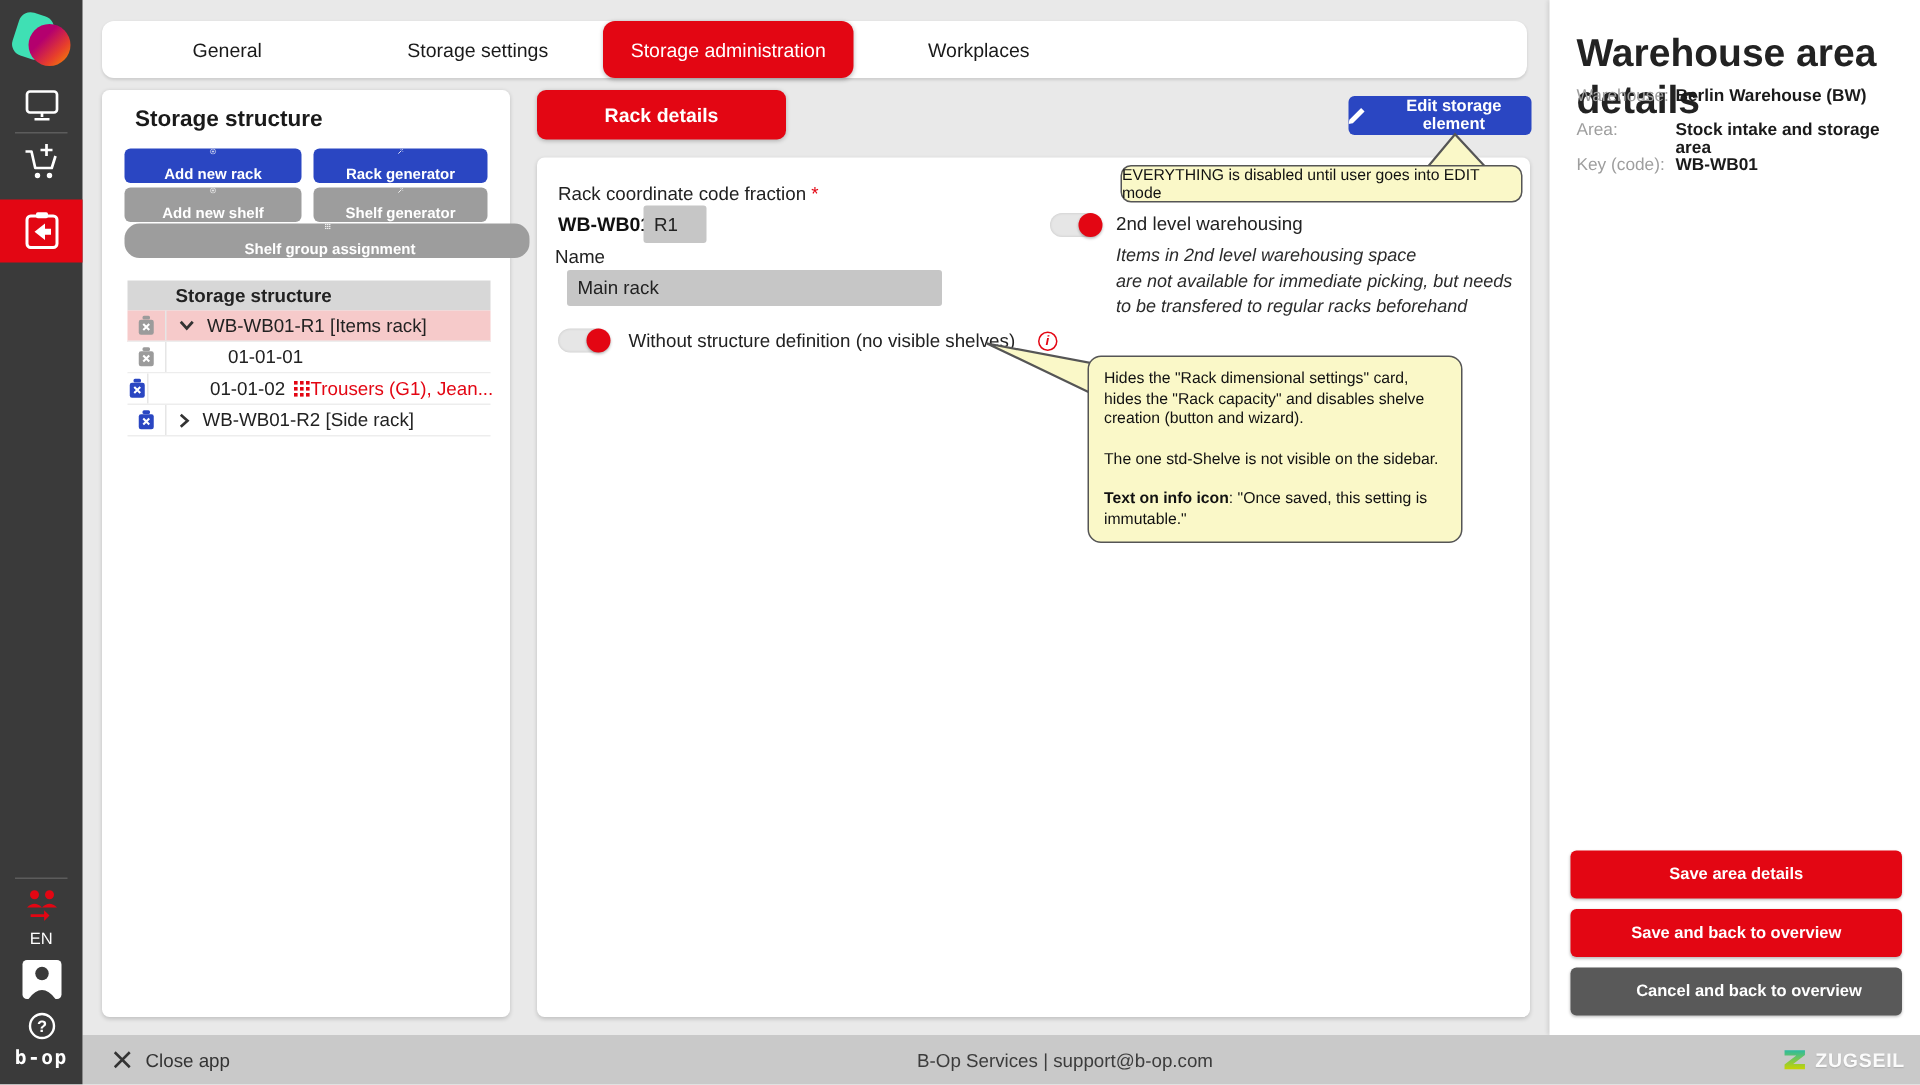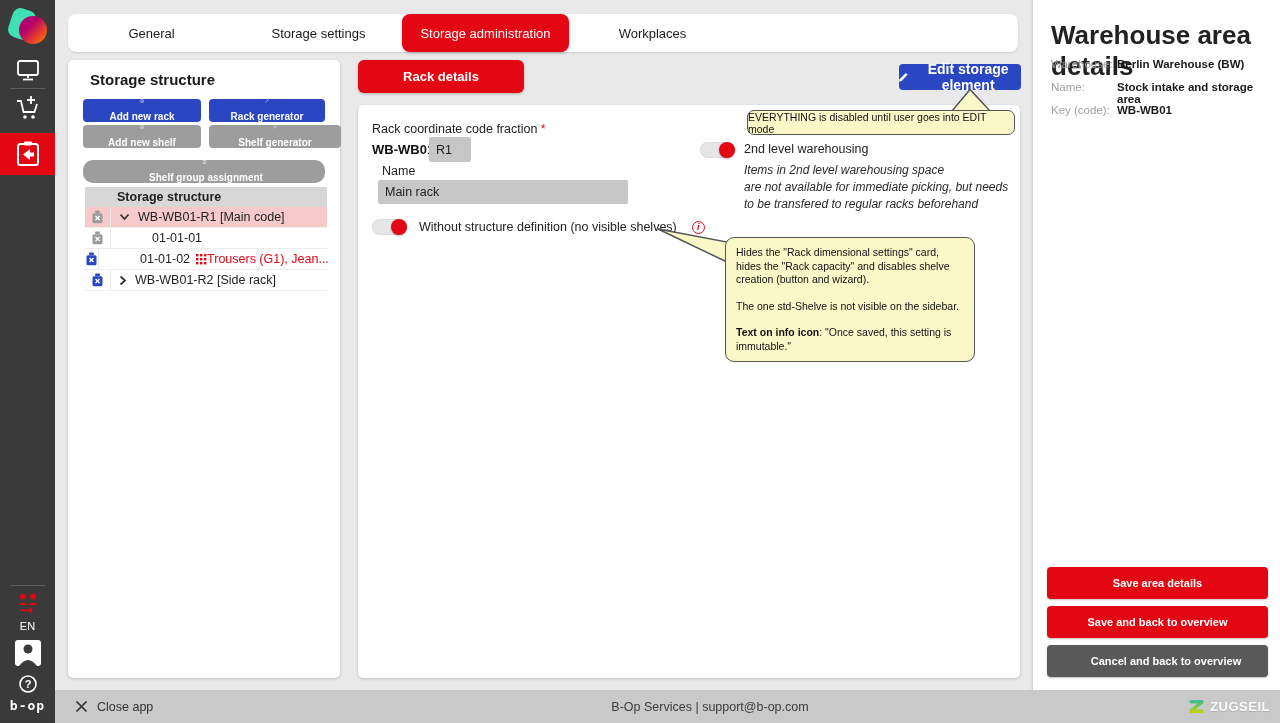--- a/index.html
+++ b/index.html
@@ -41,21 +41,21 @@
   .trow { height:21px; display:flex; align-items:center; border-bottom:1px solid #ededed; background:#fff; cursor:pointer; }
   .trow.selected { background:#f6caca; }
   .trow .icon-cell { width:26px; display:flex; justify-content:center; align-items:center; align-self:stretch; border-right:1px solid #e6e6e6; }
   .trow .chev { margin-left:8px; display:flex; align-items:center; }
   .trow .t-label { margin-left:8px; white-space:nowrap; }
   .trow .t-label.indent { margin-left:41px; }
   .trow .red-tag { color:#e30613; margin-left:6px; white-space:nowrap; display:flex; align-items:center; gap:0; }
 
   
   .rack-details-btn { position:absolute; left:358px; top:60px; width:166px; height:33px; background:#e30613; border:none; border-radius:6px; color:#fff; font-family:inherit; font-size:13px; font-weight:bold; cursor:pointer; box-shadow:0 1px 3px rgba(0,0,0,.25); z-index:6; }
-  .edit-btn { position:absolute; left:899px; top:64px; width:122px; height:26px; background:#2a46c2; border:none; border-radius:4px; color:#fff; font-family:inherit; font-size:14px; font-weight:bold; display:flex; align-items:center; justify-content:center; gap:7px; cursor:pointer; z-index:8; }
+  .edit-btn { position:absolute; left:899px; top:64px; width:122px; height:26px; background:#2a46c2; border:none; border-radius:4px; color:#fff; font-family:inherit; font-size:11px; font-weight:bold; display:flex; align-items:center; justify-content:center; gap:7px; cursor:pointer; z-index:8; }
 
   
   .f-label { position:absolute; font-size:12.5px; color:#222; }
   .req { color:#e30613; }
   .prefix { position:absolute; font-size:13px; font-weight:bold; color:#111; }
   .ginput { position:absolute; background:#c6c6c6; border:none; border-radius:2px; font-family:inherit; font-size:12.5px; color:#222; padding:0 7px; }
   .toggle { position:relative; width:34px; height:16px; background:#e6e6e6; border-radius:8px; box-shadow:inset 0 0 2px rgba(0,0,0,.15); cursor:pointer; flex:none; }
   .toggle .knob { position:absolute; right:-1px; top:0; width:16px; height:16px; border-radius:50%; background:#e30613; box-shadow:0 1px 2px rgba(0,0,0,.3); }
   .toggle-row { position:absolute; display:flex; align-items:center; gap:13px; height:18px; }
   .info-i { width:13px; height:13px; border:1.5px solid #e30613; border-radius:50%; color:#e30613; font-size:9px; font-weight:bold; font-style:italic; display:flex; align-items:center; justify-content:center; margin-left:2px; cursor:pointer; flex:none; }
@@ -171,30 +171,30 @@
     <span class="lbl">Rack generator</span>
   </button>
   <button class="pbtn gray" style="left:15px; top:65px; width:118px;">
     <svg width="14" height="14" viewBox="0 0 14 14">
       <circle cx="7" cy="7" r="6" fill="none" stroke="#fff" stroke-width="1.4"></circle>
       <line x1="7" y1="4" x2="7" y2="10" stroke="#fff" stroke-width="1.4"></line>
       <line x1="4" y1="7" x2="10" y2="7" stroke="#fff" stroke-width="1.4"></line>
     </svg>
     <span class="lbl">Add new shelf</span>
   </button>
-  <button class="pbtn gray" style="left:141px; top:65px; width:132px;">
+  <button class="pbtn gray" style="left:141px; top:65px; width:116px;">
     <svg width="14" height="14" viewBox="0 0 14 14">
       <line x1="2" y1="12" x2="9" y2="5" stroke="#fff" stroke-width="2"></line>
       <circle cx="11" cy="2.5" r="1.2" fill="#fff"></circle>
         <circle cx="12.5" cy="6.5" r="1" fill="#fff"></circle>
         <circle cx="7" cy="1.5" r="1" fill="#fff"></circle>
     </svg>
     <span class="lbl">Shelf generator</span>
   </button>
-  <button class="pbtn gray" style="left:15px; top:100px; width:242px; justify-content:flex-start;border-radius:10px;">
+  <button class="pbtn gray" style="left:15px; top:89px; width:270px; justify-content:flex-start;border-radius:10px;">
     <svg width="15" height="15" viewBox="0 0 15 15">
       <g fill="#fff">
         <rect x="1" y="1" width="3" height="3"></rect>
           <rect x="6" y="1" width="3" height="3"></rect>
           <rect x="11" y="1" width="3" height="3"></rect>
         <rect x="1" y="6" width="3" height="3"></rect>
           <rect x="6" y="6" width="3" height="3"></rect>
           <rect x="11" y="6" width="3" height="3"></rect>
         <rect x="1" y="11" width="3" height="3"></rect>
           <rect x="6" y="11" width="3" height="3"></rect>
@@ -213,21 +213,21 @@
           <rect x="4" y="0.5" width="5" height="2.5" rx="1" fill="#9b9b9b"></rect>
           <rect x="1.5" y="3.2" width="10" height="10" rx="1.5" fill="#9b9b9b"></rect>
           <path d="M4.5 6 l4 4 M8.5 6 l-4 4" stroke="#fff" stroke-width="1.4"></path>
         </svg>
       </span>
       <span class="chev">
         <svg width="11" height="8" viewBox="0 0 11 8">
             <path d="M1.5 1.5 L5.5 6 L9.5 1.5" fill="none" stroke="#333" stroke-width="1.8"></path>
           </svg>
       </span>
-      <span class="t-label">WB-WB01-R1 [Main code]</span>
+      <span class="t-label">WB-WB01-R1 [Items rack]</span>
     </div>
 
     <div class="trow">
       <span class="icon-cell">
         <svg width="13" height="14" viewBox="0 0 13 14">
           <rect x="4" y="0.5" width="5" height="2.5" rx="1" fill="#9b9b9b"></rect>
           <rect x="1.5" y="3.2" width="10" height="10" rx="1.5" fill="#9b9b9b"></rect>
           <path d="M4.5 6 l4 4 M8.5 6 l-4 4" stroke="#fff" stroke-width="1.4"></path>
         </svg>
       </span>
@@ -288,21 +288,21 @@
   <span>Edit storage element</span>
 </button>
 
 <section class="card main-card">
   <div class="f-label" style="left:14px; top:17px;">
     <span>Rack coordinate code fraction</span> <span class="req">*</span>
   </div>
   <div class="prefix" style="left:14px; top:37px;">WB-WB01-</div>
   <input class="ginput" style="left: 71px; top: 32px; width: 42px; height: 25px;" value="R1">
 
-  <div class="f-label" style="left:24px; top:59px;">Name</div>
+  <div class="f-label" style="left:12px; top:59px;">Name</div>
   <input class="ginput" style="left: 20px; top: 75px; width: 250px; height: 24px;" value="Main rack">
 
   <div class="toggle-row" style="left:14px; top:113px;">
     <span class="toggle">
         <span class="knob"></span>
       </span>
     <span class="f-label" style="position:static;">Without structure definition (no visible shelves)</span>
     <span class="info-i">i</span>
   </div>
 
@@ -333,21 +333,21 @@
   <p><b>Text on info icon</b><span>: "Once saved, this setting is immutable."</span></p>
 </div>
 
 <aside class="right-panel">
   <h1 class="rp-title">Warehouse area details</h1>
   <div class="rp-row" style="top:58px;">
     <span class="rl">Warehouse:</span>
     <span class="rv">Berlin Warehouse (BW)</span>
   </div>
   <div class="rp-row" style="top:81px;">
-    <span class="rl">Name:</span>
+    <span class="rl">Area:</span>
     <span class="rv">Stock intake and storage area</span>
   </div>
   <div class="rp-row" style="top:104px;">
     <span class="rl">Key (code):</span>
     <span class="rv">WB-WB01</span>
   </div>
   <button class="rp-btn red" style="top:567px;">Save area details</button>
   <button class="rp-btn red" style="top:606px;">Save and back to overview</button>
   <button class="rp-btn dark" style="top:645px;">Cancel and back to overview</button>
 </aside>

